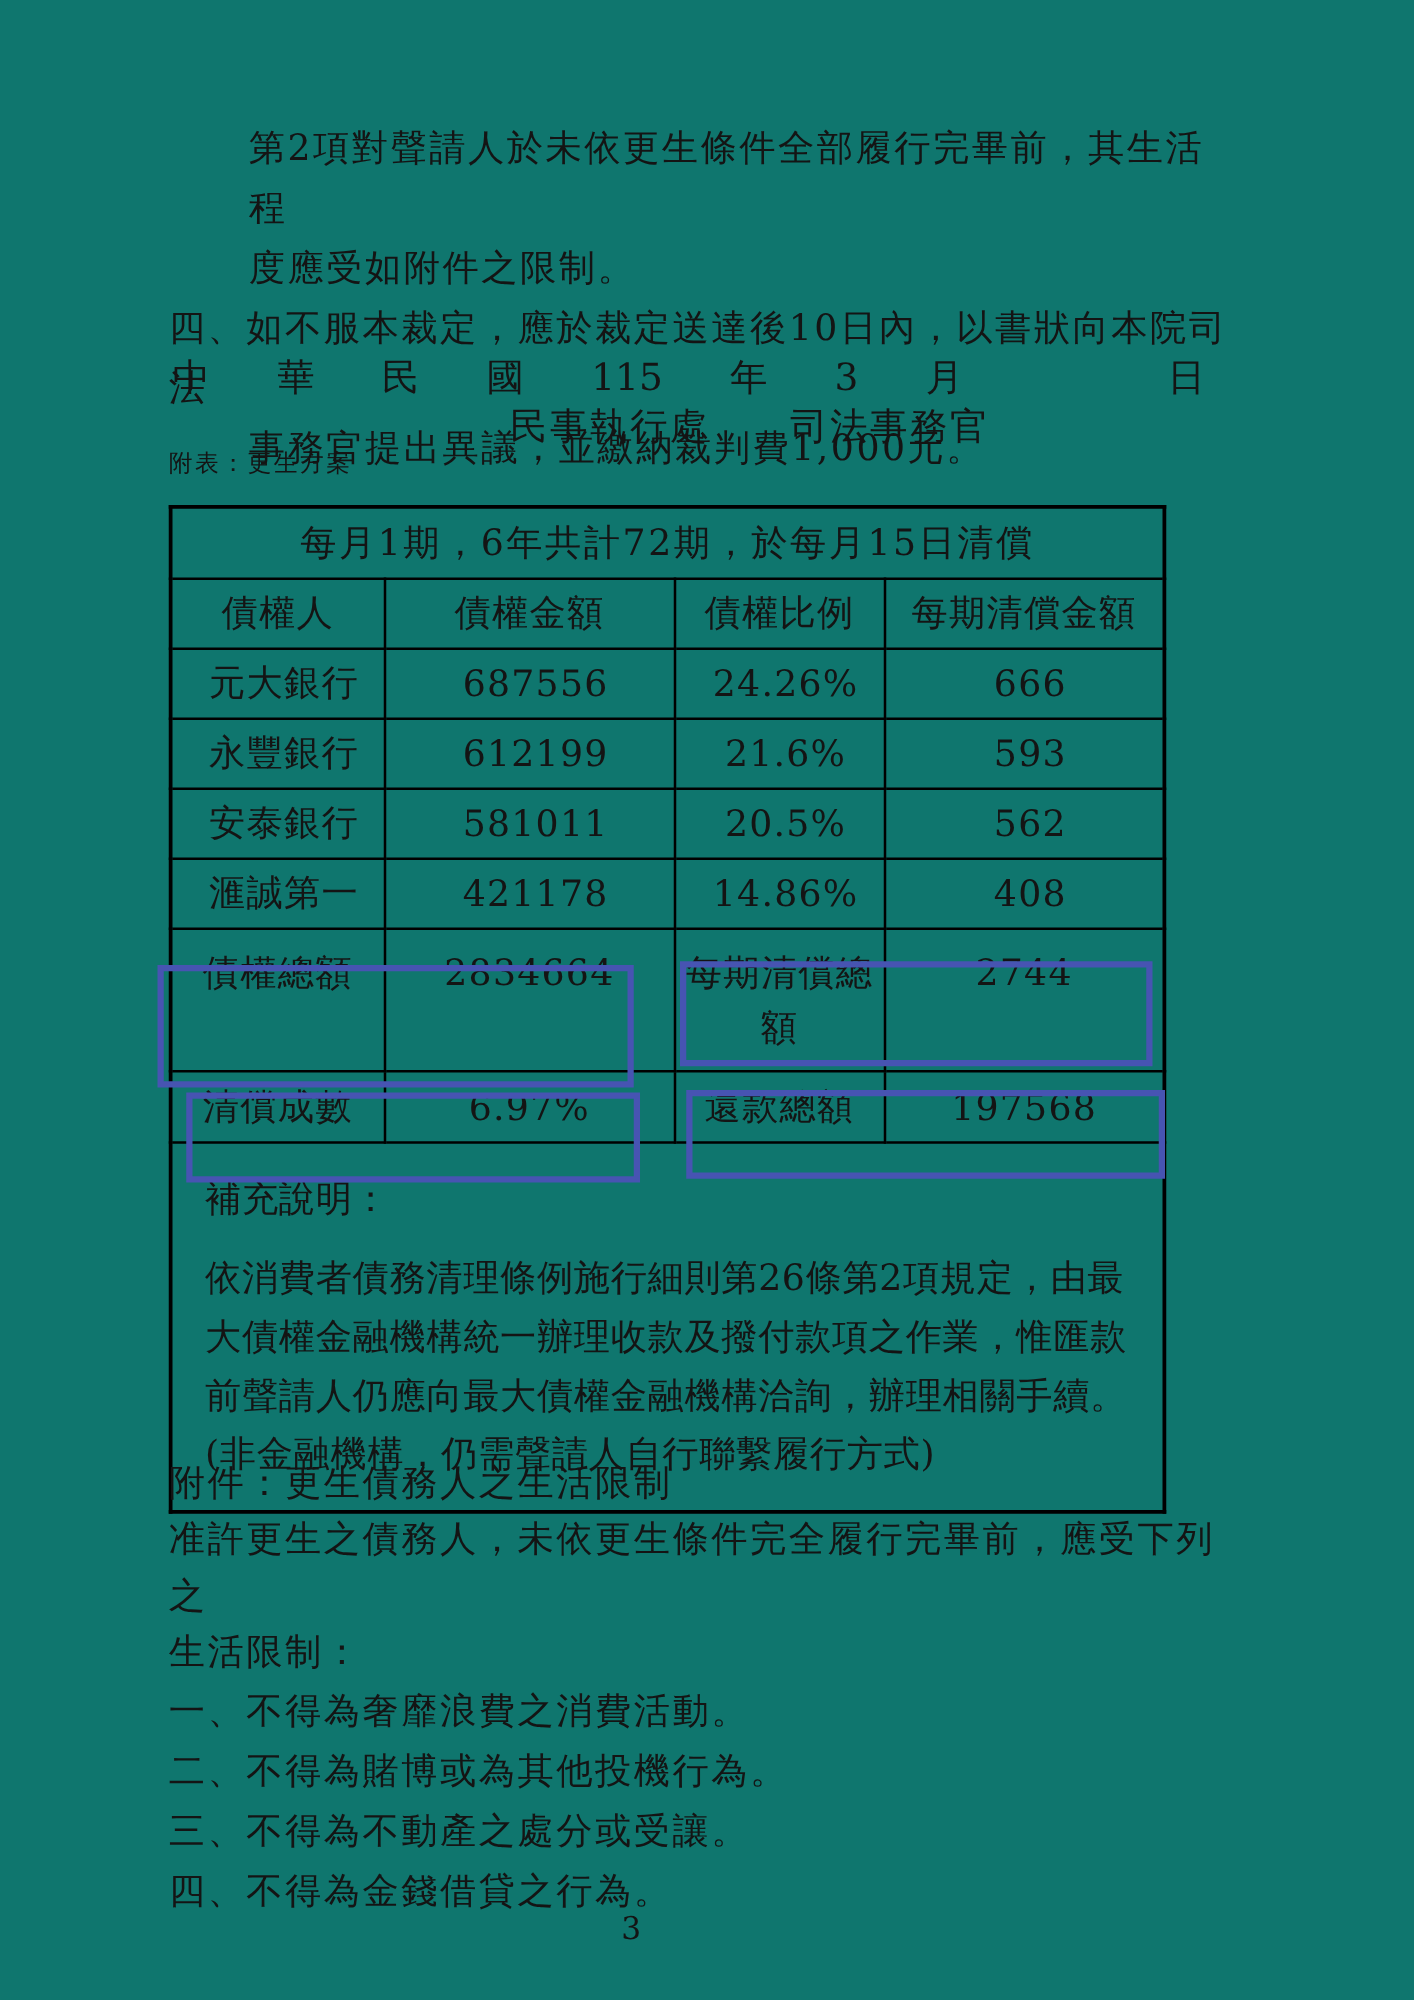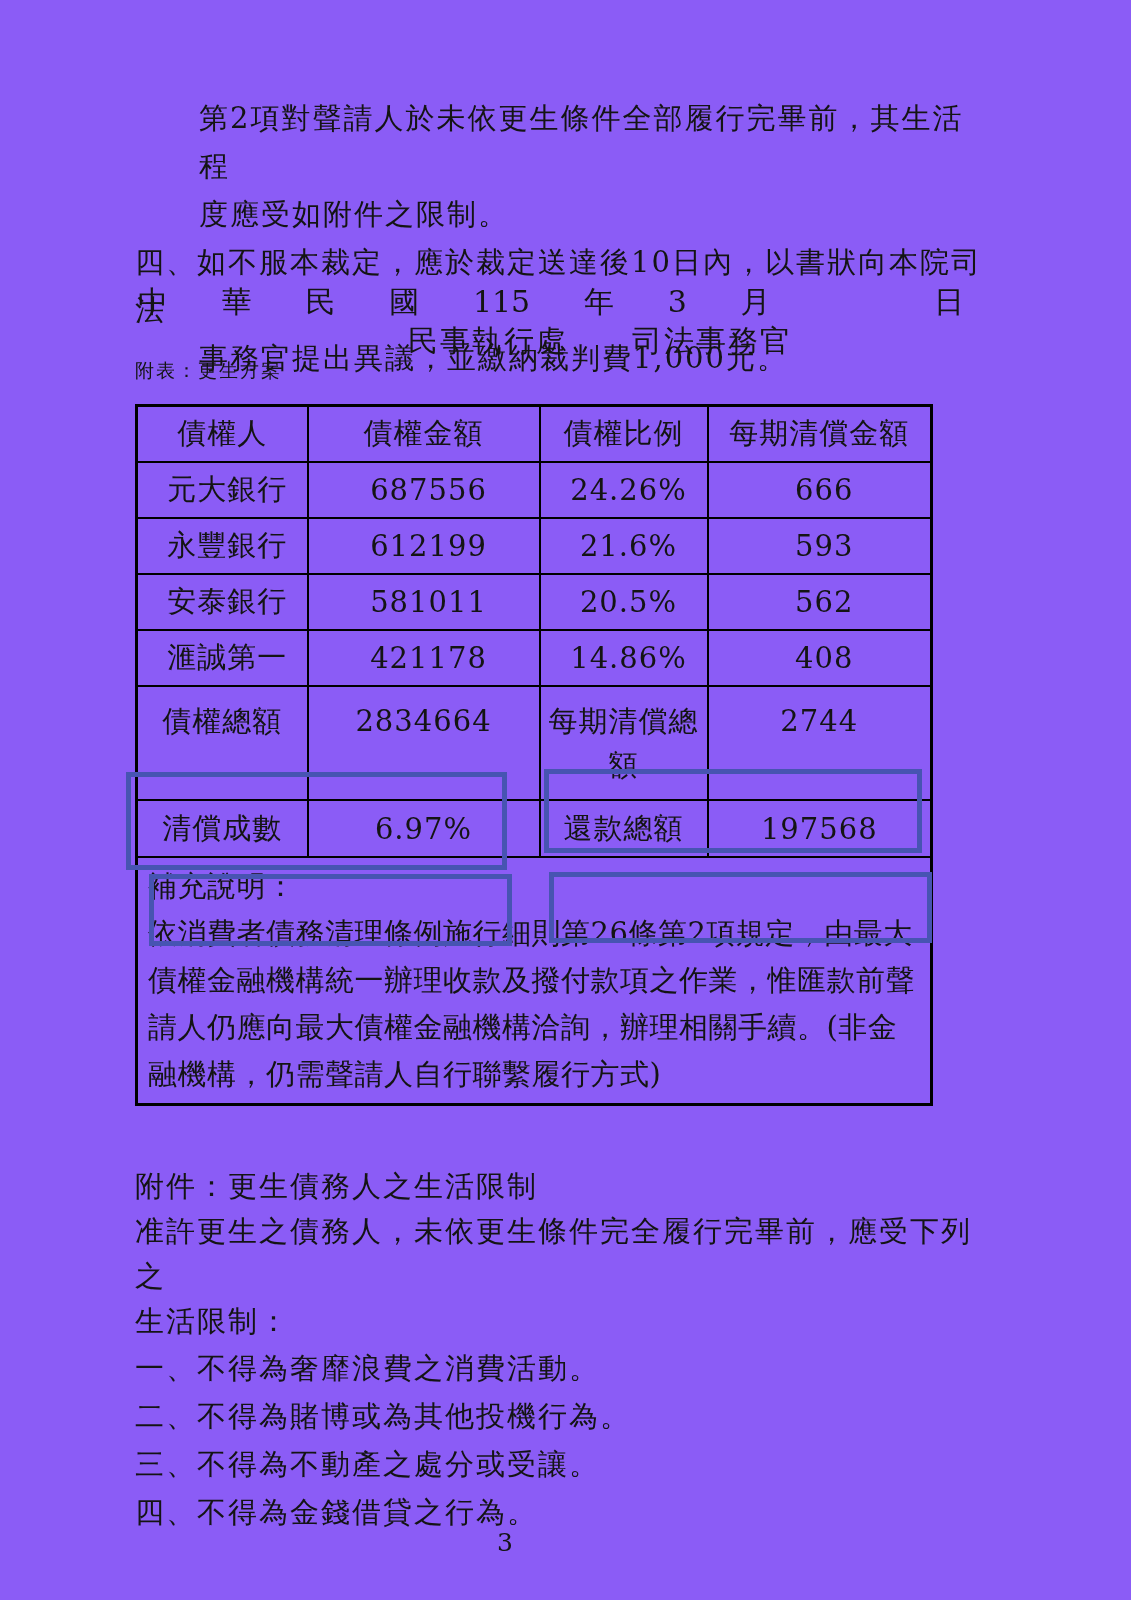--- a/index.html
+++ b/index.html
@@ -1,20 +1,20 @@
 <!DOCTYPE html>
 <html><head>
 <meta charset="utf-8">
 <style>
   html, body { margin: 0; padding: 0; background: #ffffff; }
   .page {
     position: relative;
     width: 1131px;
     height: 1600px;
-    background: #8b5cf6;
+    background: #0f766e;
     font-family: "DejaVu Serif", serif;
     color: #141414;
     overflow: hidden;
     text-decoration: underline;
   }
 
   
   .intro {
     position: absolute;
     left: 135px;
@@ -92,21 +92,21 @@
   }
   tr.t-tot2 td { height: 55px; }
   tr.t-supp td {
     height: 213px;
     vertical-align: top;
     text-align: left;
     padding: 5px 10px;
     line-height: 47px;
     letter-spacing: 0.5px;
   }
-  .supp-par { margin: 0; }
+  .supp-par { margin: 16px; }
 
   
   .hl {
     position: absolute;
     box-sizing: border-box;
     border: 5px solid #4754b2;
     z-index: 5;
     background: transparent;
   }
   .hl1 { left: 126px; top: 772px; width: 381px; height: 98px; }
@@ -165,20 +165,23 @@
   <div class="caption">附表：更生方案</div>
 
   <table class="plan">
     <colgroup>
       <col style="width:171px">
       <col style="width:232px">
       <col style="width:168px">
       <col style="width:224px">
     </colgroup>
     <tbody>
+      <tr class="t-title">
+        <td colspan="4">每月1期，6年共計72期，於每月15日清償</td>
+      </tr>
       <tr class="t-head">
         <td>債權人</td>
         <td>債權金額</td>
         <td>債權比例</td>
         <td>每期清償金額</td>
       </tr>
       <tr class="t-data">
         <td>元大銀行</td>
         <td>687556</td>
         <td>24.26%</td>

